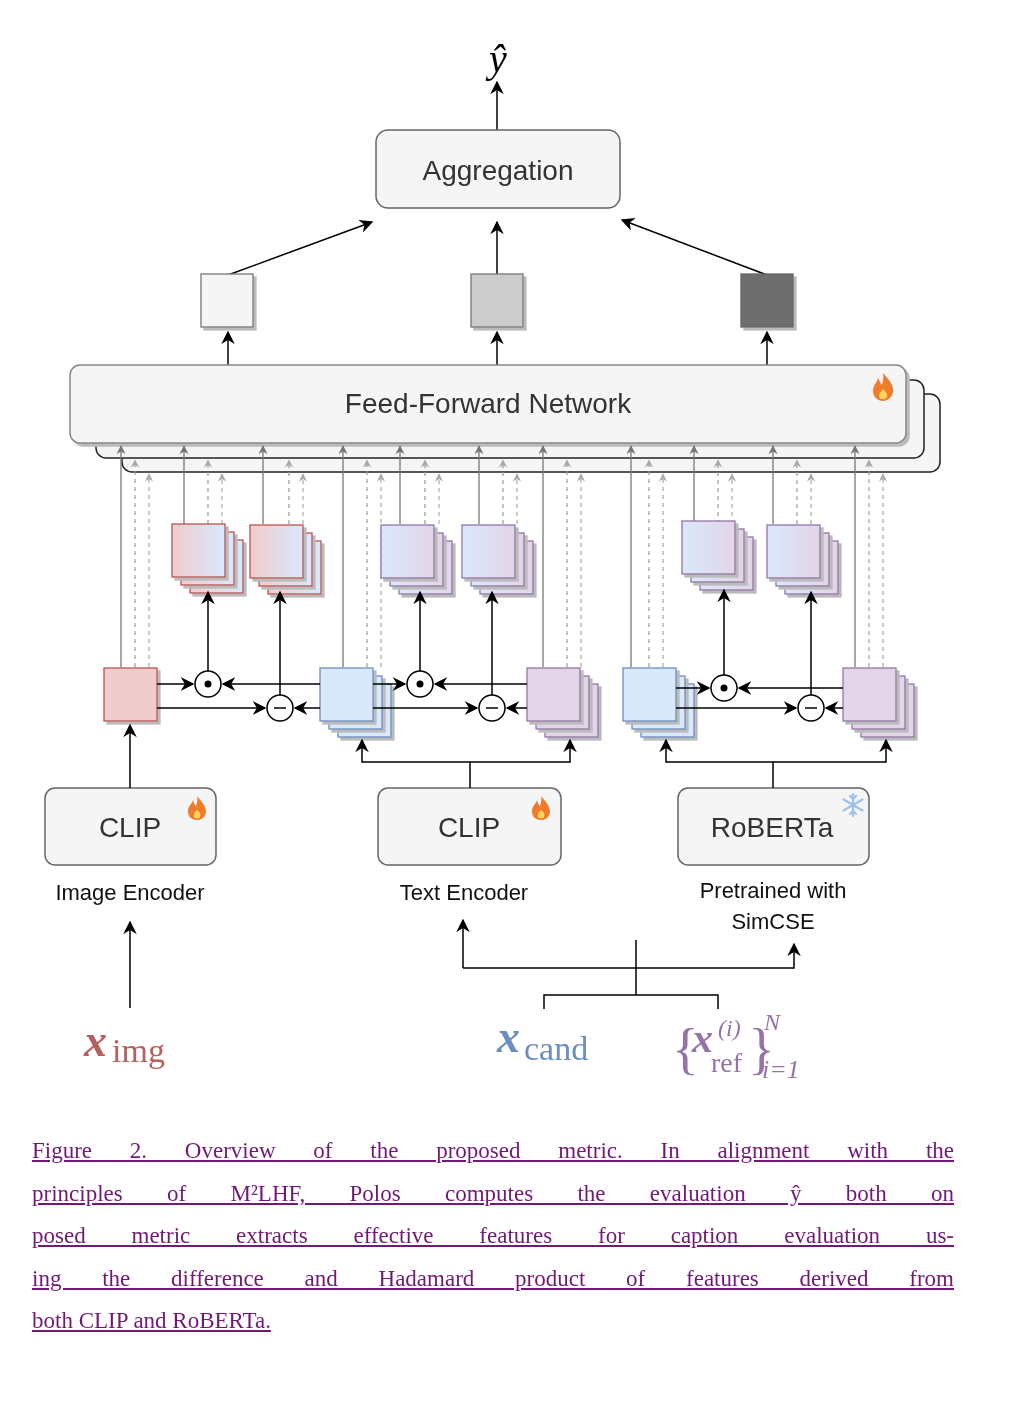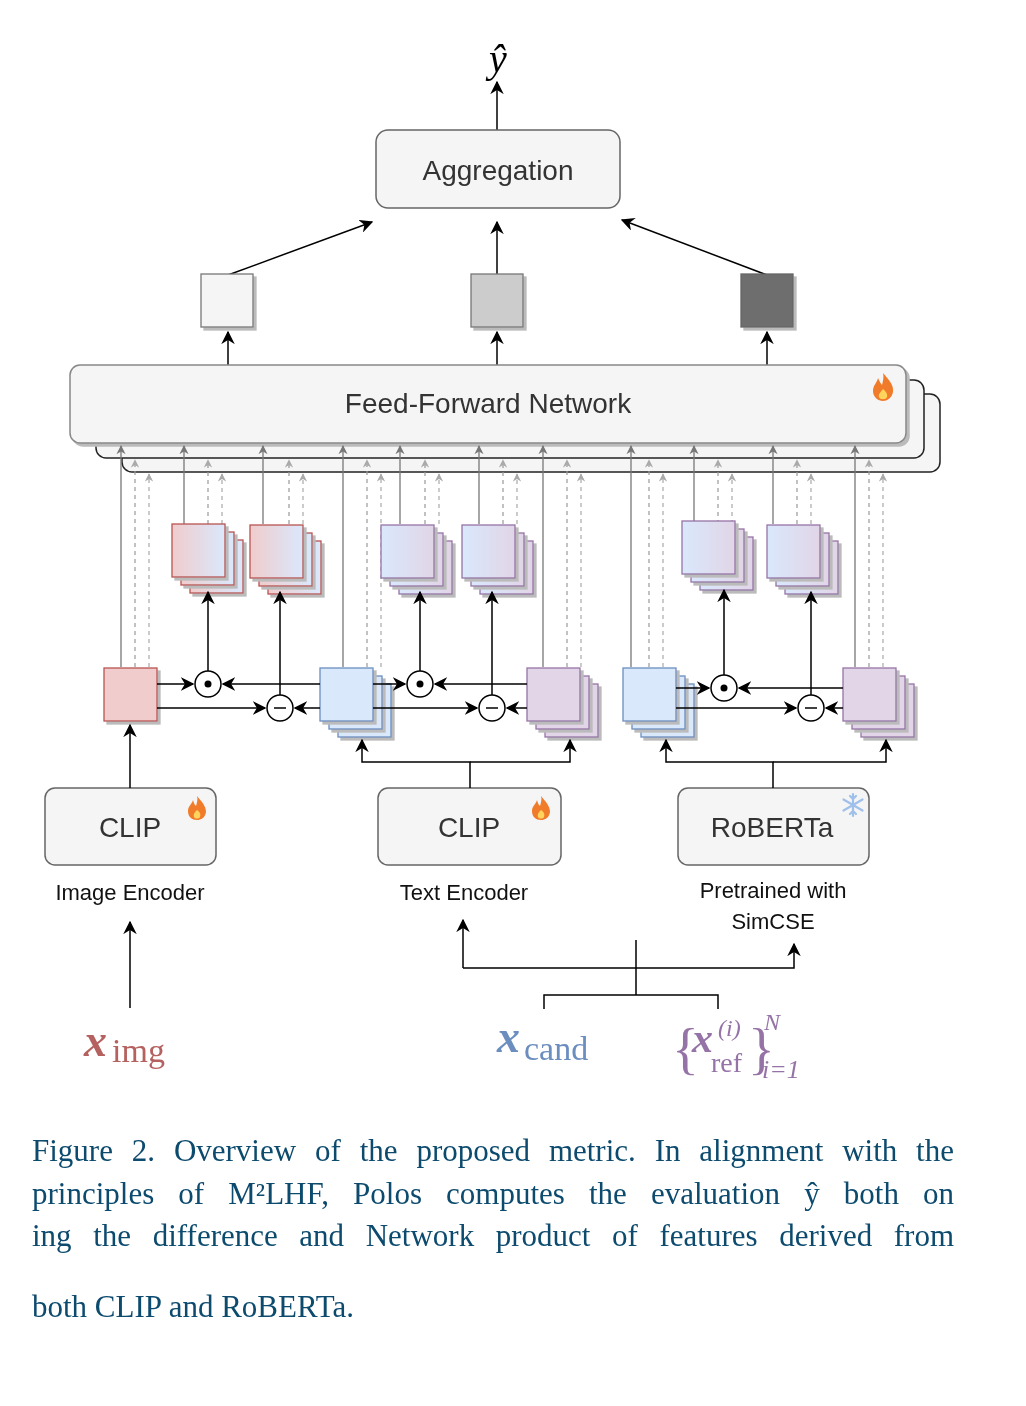--- a/index.html
+++ b/index.html
@@ -1,24 +1,24 @@
 <!DOCTYPE html>
 <html><head>
 <meta charset="utf-8">
 <style>
   html,body{margin:0;padding:0;background:#ffffff;}
   body{width:1026px;height:1406px;position:relative;overflow:hidden;}
   #diagram{position:absolute;left:0;top:0;}
   .sans{font-family:"Liberation Sans","DejaVu Sans",sans-serif;}
   .serif{font-family:"Liberation Serif","DejaVu Serif",serif;}
   #caption{position:absolute;left:32px;top:1130px;width:922px;
-    font-family:"Liberation Serif","DejaVu Serif",serif;font-size:31px;line-height:42.5px;color:#0c4a6e;
-    text-align:justify;}
+    font-family:"Liberation Serif","DejaVu Serif",serif;font-size:23px;line-height:42.5px;color:#701a75;
+    text-align:justify;text-decoration:underline;}
   #caption span.line{display:block;text-align-last:justify;white-space:nowrap;}
-  #caption span.line.last{text-align-last:left;margin-top:28px;}
+  #caption span.line.last{text-align-last:left;}
 </style>
 </head>
 <body>
 
 <svg id="diagram" width="1026" height="1110" viewBox="0 0 1026 1110">
   <defs>
     <marker id="arr" viewBox="0 0 10 10" refX="9" refY="5" markerWidth="9" markerHeight="9" orient="auto-start-reverse">
       <path d="M0,0 L10,5 L0,10 L3,5 z" fill="#000"></path>
     </marker>
     <marker id="arrg" viewBox="0 0 10 10" refX="9" refY="5" markerWidth="7" markerHeight="7" orient="auto-start-reverse">
@@ -268,15 +268,16 @@
     <text x="711" y="1072" class="serif" font-size="28" fill="#9673a6">ref</text>
     <text x="748" y="1068" class="serif" font-size="56" fill="#9673a6">}</text>
     <text x="764" y="1030" class="serif" font-size="24" font-style="italic" fill="#9673a6">N</text>
     <text x="762" y="1078" class="serif" font-size="26" font-style="italic" fill="#9673a6">i=1</text>
   </g>
 </svg>
 
 <div id="caption">
   <span class="line">Figure 2. Overview of the proposed metric. In alignment with the</span>
   <span class="line">principles of M²LHF, Polos computes the evaluation ŷ both on</span>
-  <span class="line">ing the difference and Network product of features derived from</span>
+  <span class="line">posed metric extracts effective features for caption evaluation us-</span>
+  <span class="line">ing the difference and Hadamard product of features derived from</span>
   <span class="line last">both CLIP and RoBERTa.</span>
 </div>
 
 </body></html>

